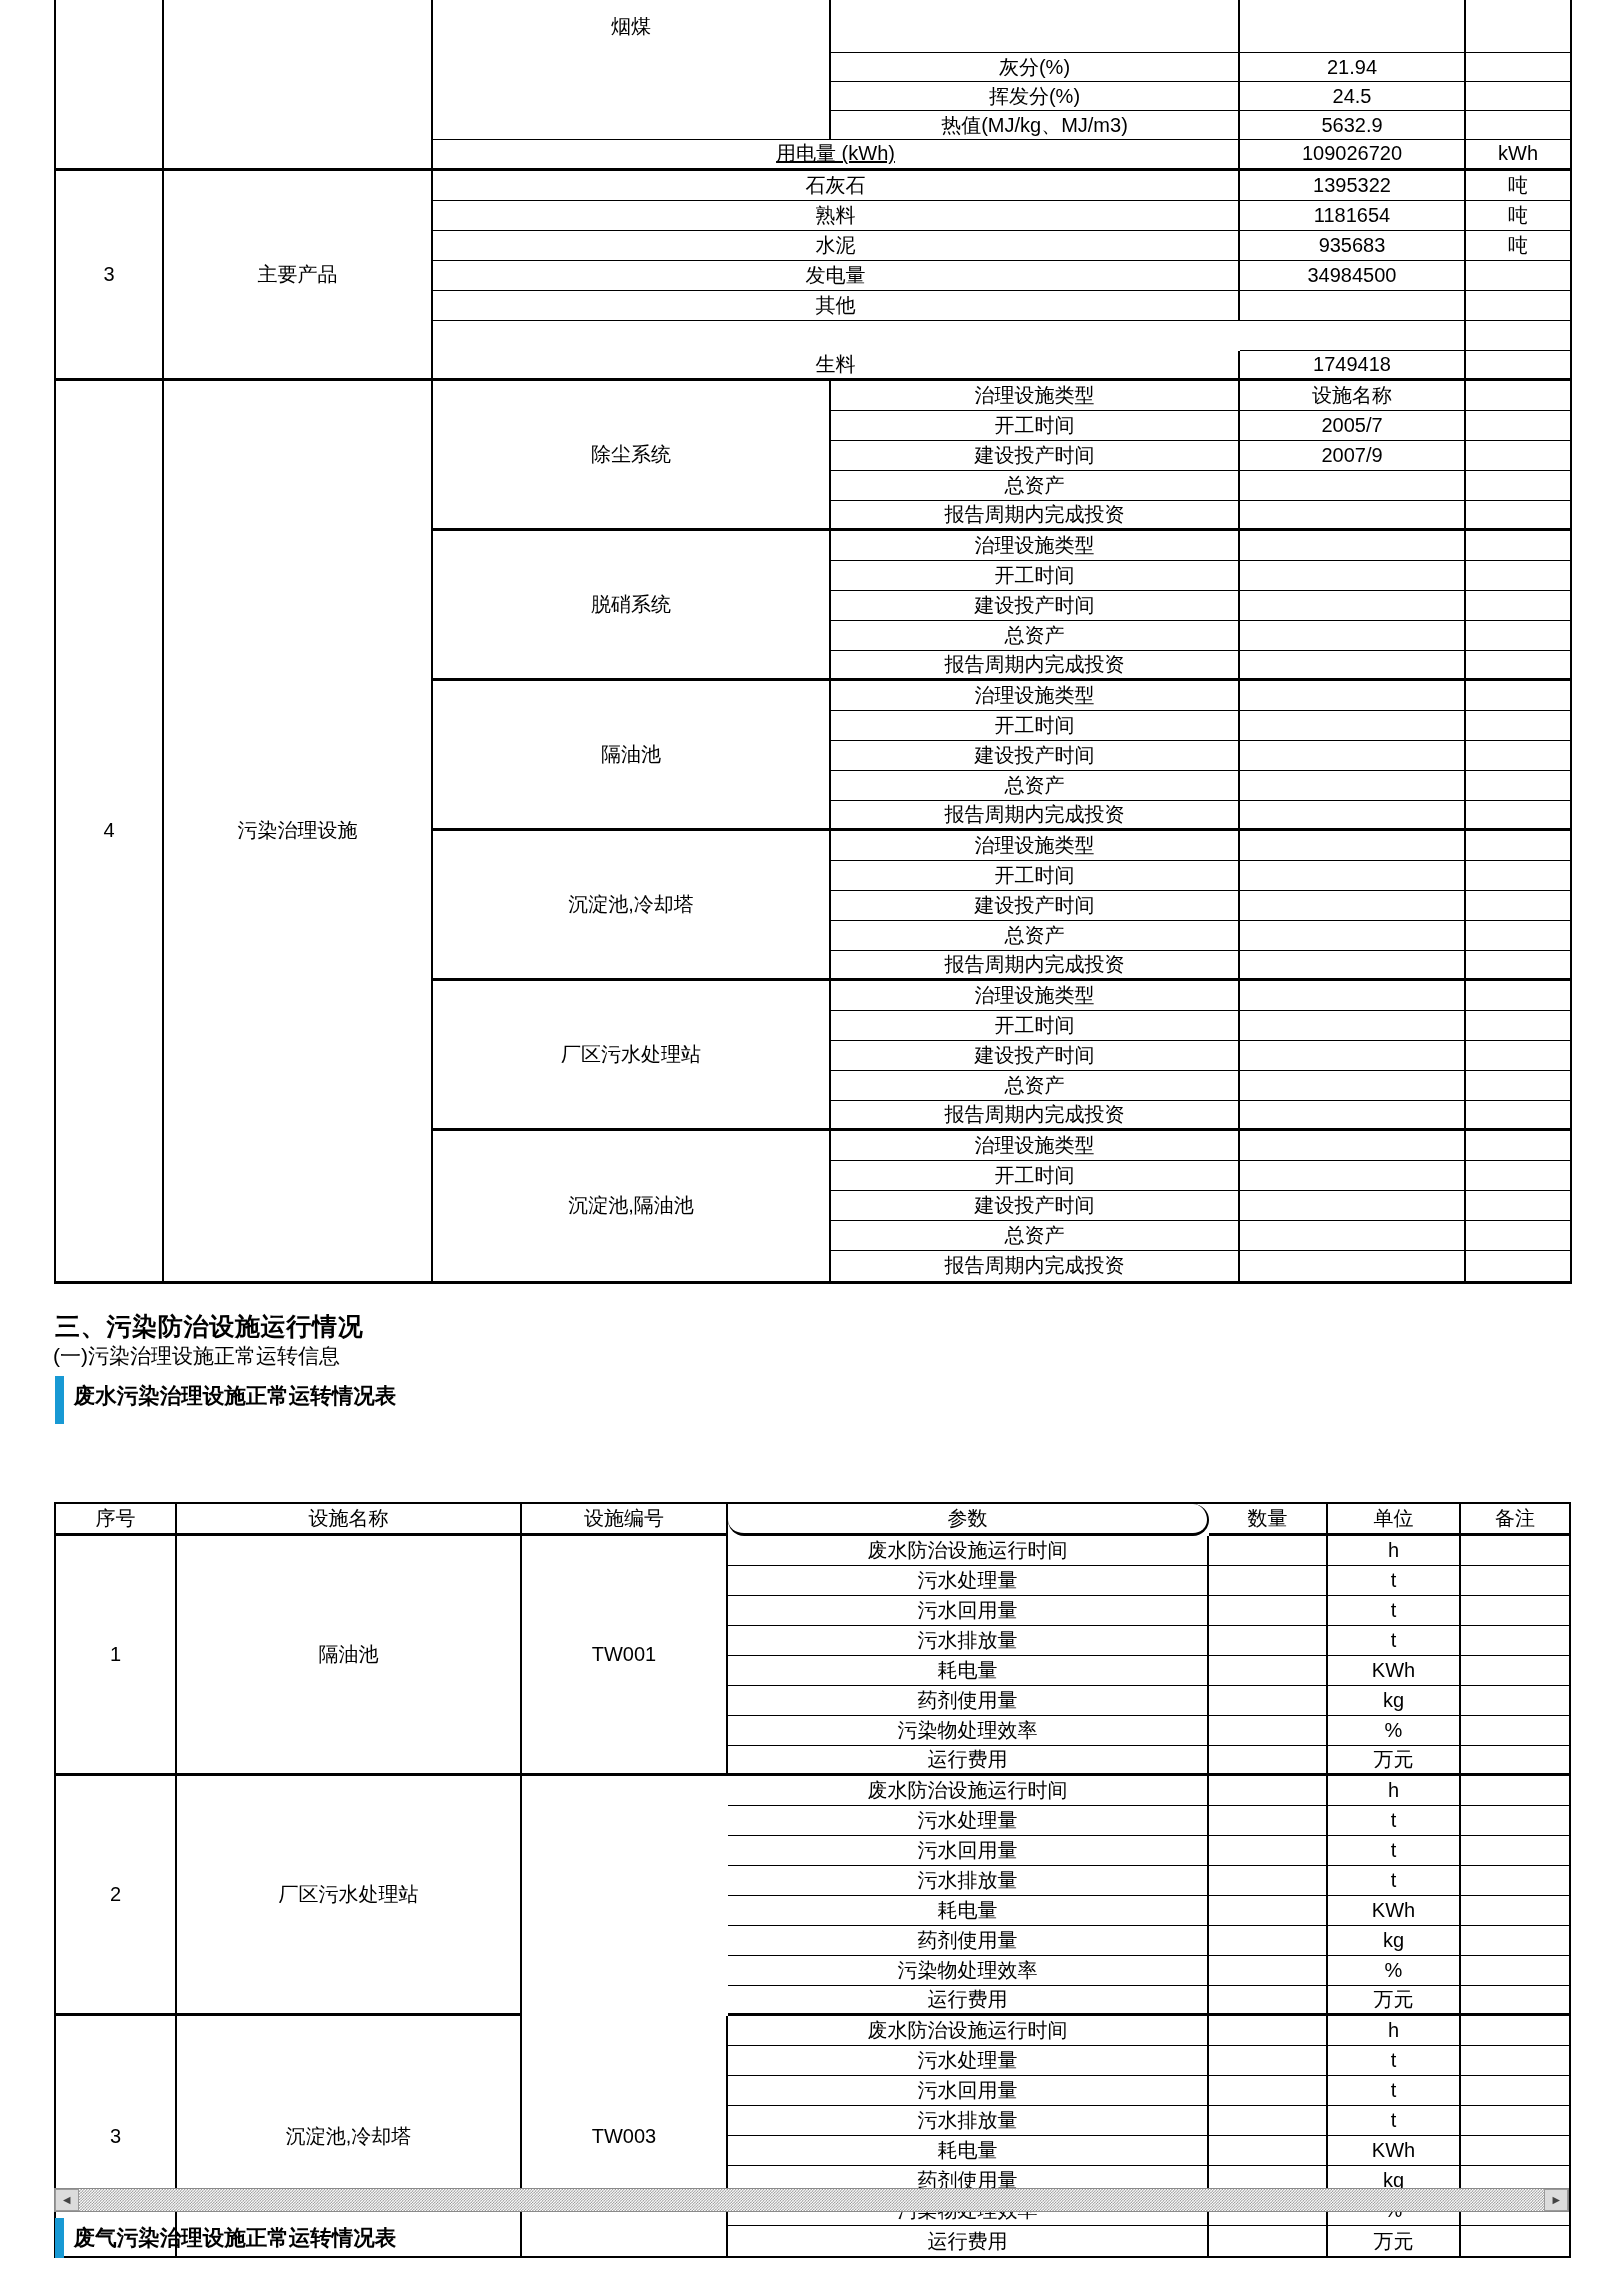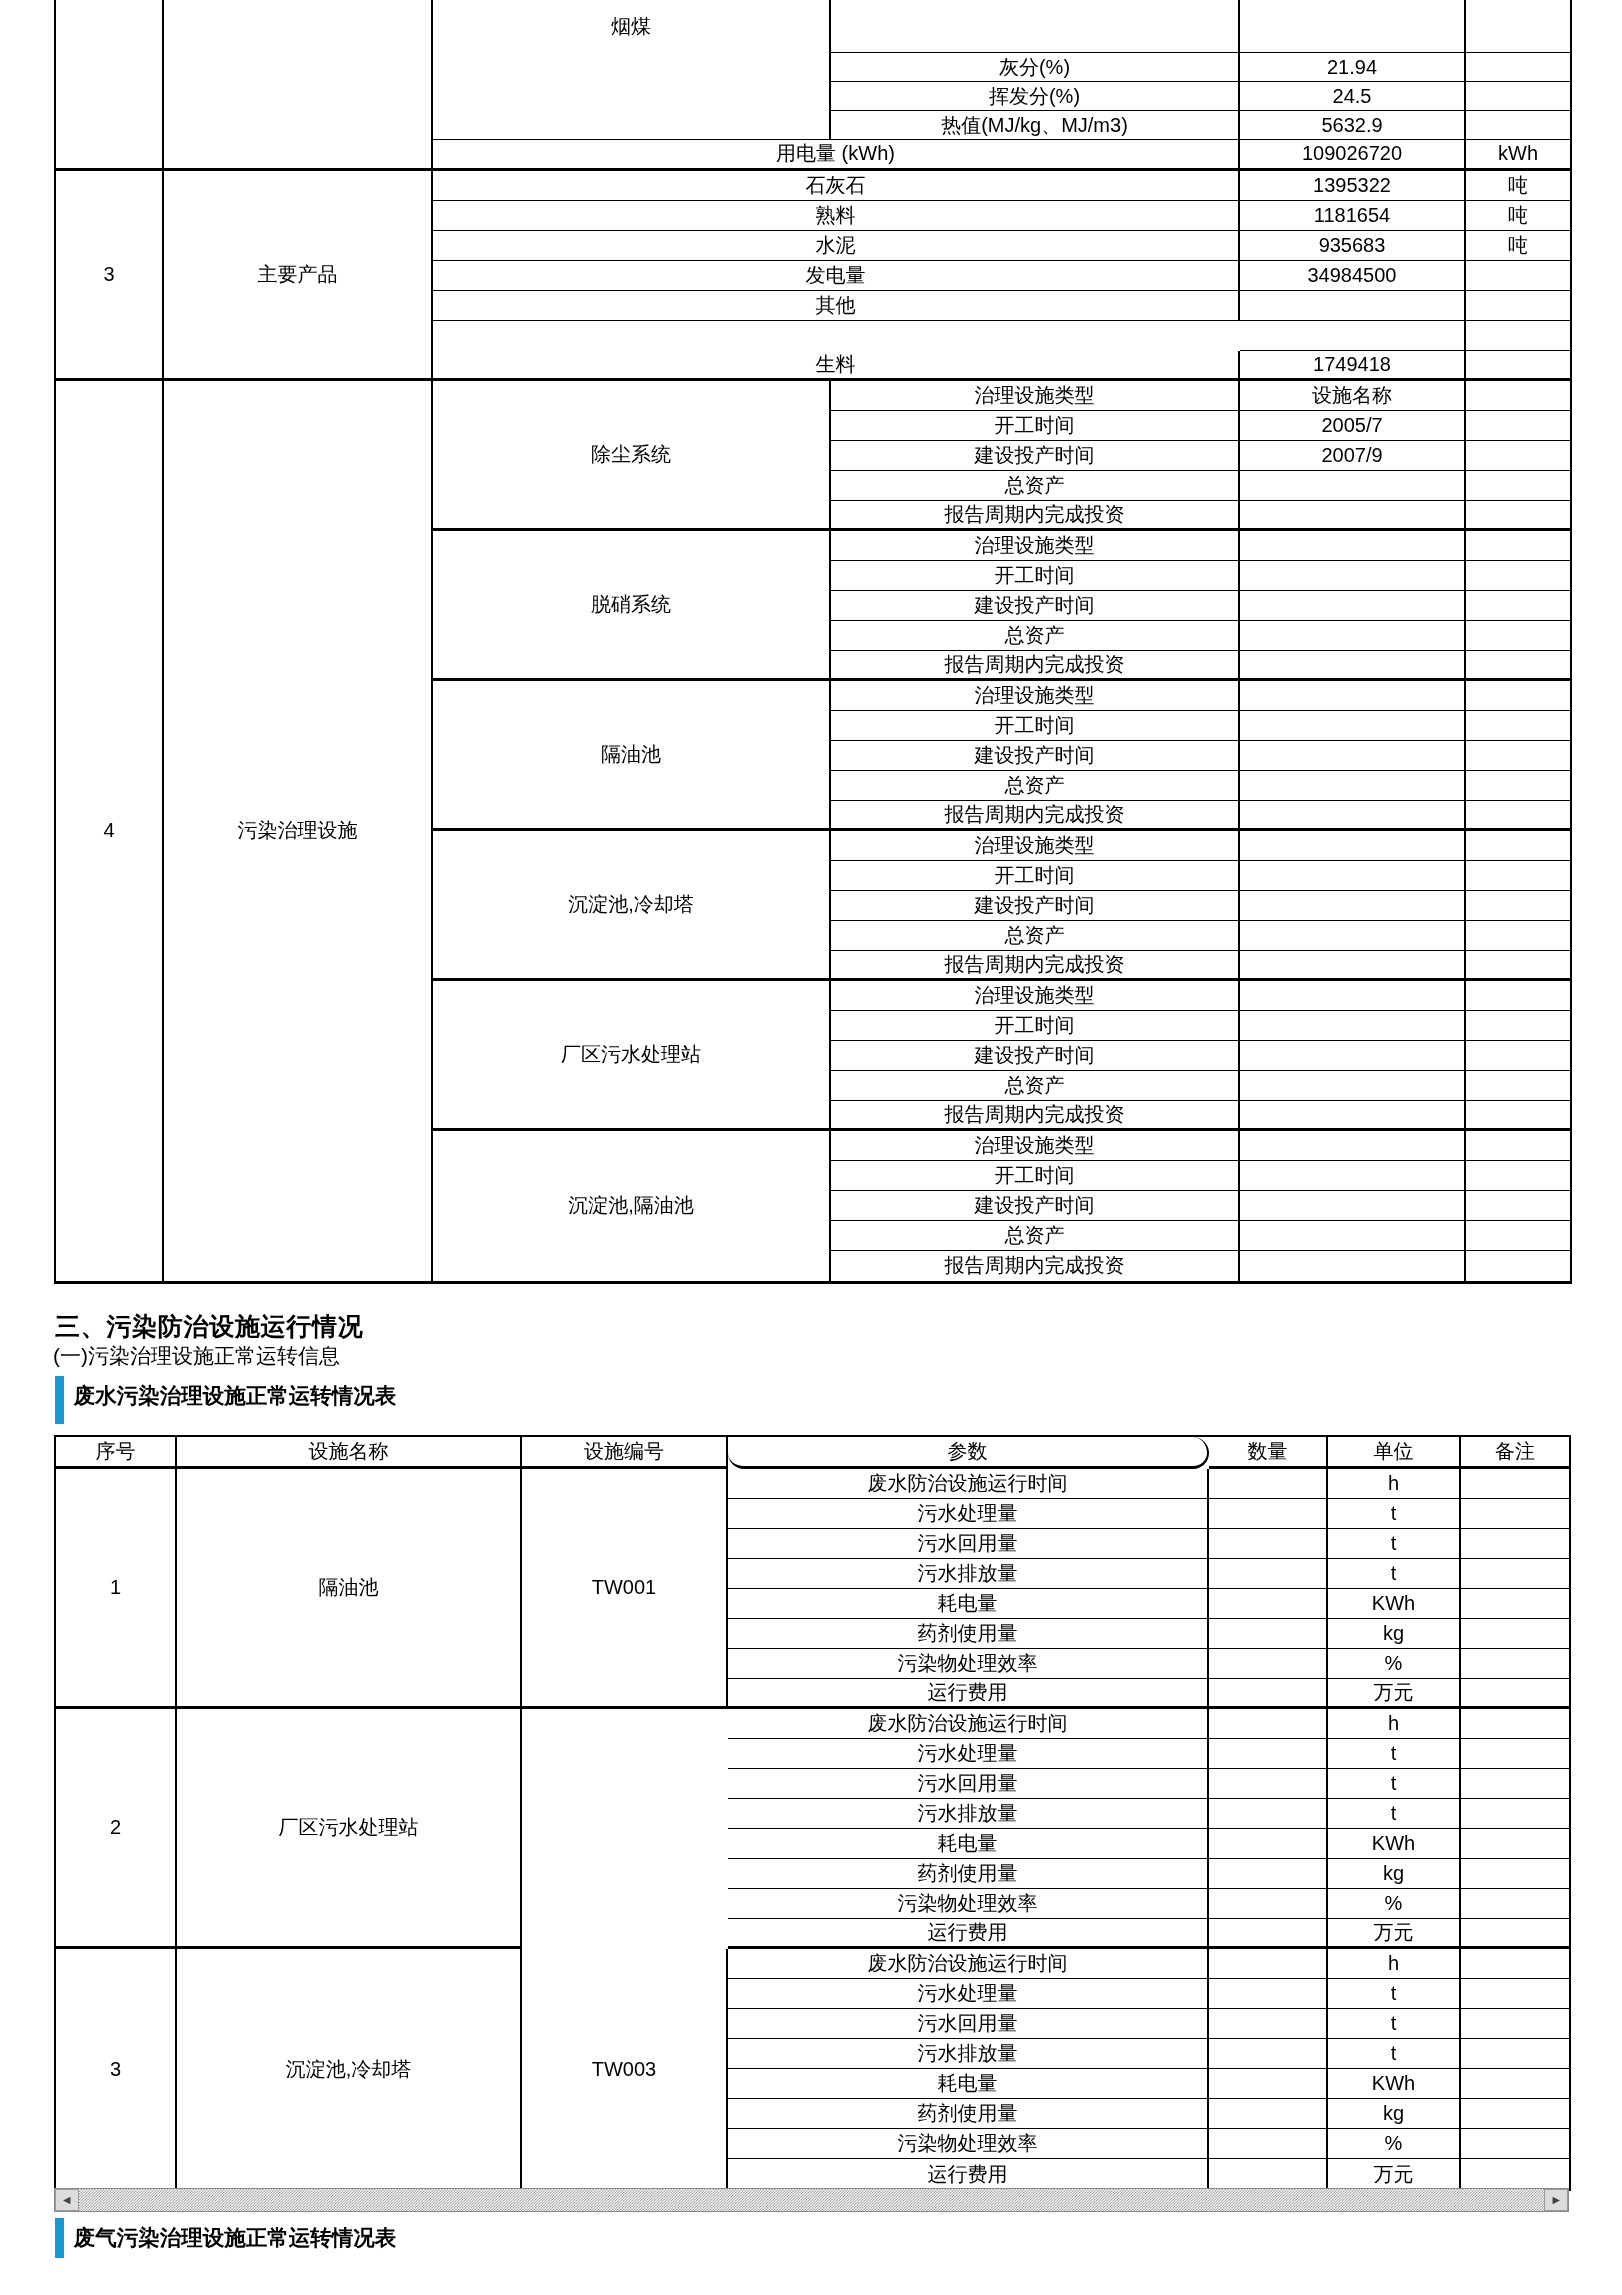--- a/index.html
+++ b/index.html
@@ -35,21 +35,21 @@
   #top-table{
     left:54px;top:0;
     grid-template-columns:108px 269px 398px 409px 226px 104px;
     grid-template-rows:53px repeat(3,29px) 30.5px repeat(37,30px);
     border-left:2.1px solid #000;
     border-right:2.1px solid #000;
     border-bottom:3.5px solid #000;
   }
   
   #ww-table{
-    left:54px;top:1435px;
+    left:54px;top:1502px;
     grid-template-columns:121px 345px 206px 481px 119px 133px 108px;
     grid-template-rows:32px repeat(24,30px);
     border:2.1px solid #000;
   }
   
   .h1{
     position:absolute;left:55px;top:1310px;
     font-size:25px;font-weight:bold;letter-spacing:0.7px;
   }
   .h2{
@@ -100,21 +100,21 @@
       <div class="c lc" style="grid-area: 1 / 6 / 2 / 7;"></div>
       <div class="c" style="grid-area: 2 / 4 / 3 / 5;">灰分(%)</div>
       <div class="c" style="grid-area: 2 / 5 / 3 / 6; text-align: right;">21.94</div>
       <div class="c lc" style="grid-area: 2 / 6 / 3 / 7;"></div>
       <div class="c" style="grid-area: 3 / 4 / 4 / 5;">挥发分(%)</div>
       <div class="c" style="grid-area: 3 / 5 / 4 / 6;">24.5</div>
       <div class="c lc" style="grid-area: 3 / 6 / 4 / 7;"></div>
       <div class="c" style="grid-area: 4 / 4 / 5 / 5;">热值(MJ/kg、MJ/m3)</div>
       <div class="c" style="grid-area: 4 / 5 / 5 / 6;">5632.9</div>
       <div class="c lc" style="grid-area: 4 / 6 / 5 / 7;"></div>
-      <div class="c tk" style="grid-area: 5 / 3 / 6 / 5;">用电量 (kWh)</div>
+      <div class="c tk" style="grid-area: 5 / 3 / 6 / 5; text-decoration: underline;">用电量 (kWh)</div>
       <div class="c tk" style="grid-area: 5 / 5 / 6 / 6;">109026720</div>
       <div class="c tk lc" style="grid-area: 5 / 6 / 6 / 7;">kWh</div>
       <div class="c tk" style="grid-area: 6 / 1 / 13 / 2;">3</div>
       <div class="c tk" style="grid-area: 6 / 2 / 13 / 3;">主要产品</div>
       <div class="c" style="grid-area: 6 / 3 / 7 / 5;">石灰石</div>
       <div class="c" style="grid-area: 6 / 5 / 7 / 6;">1395322</div>
       <div class="c lc" style="grid-area: 6 / 6 / 7 / 7;">吨</div>
       <div class="c" style="grid-area: 7 / 3 / 8 / 5;">熟料</div>
       <div class="c" style="grid-area: 7 / 5 / 8 / 6;">1181654</div>
       <div class="c lc" style="grid-area: 7 / 6 / 8 / 7;">吨</div>

